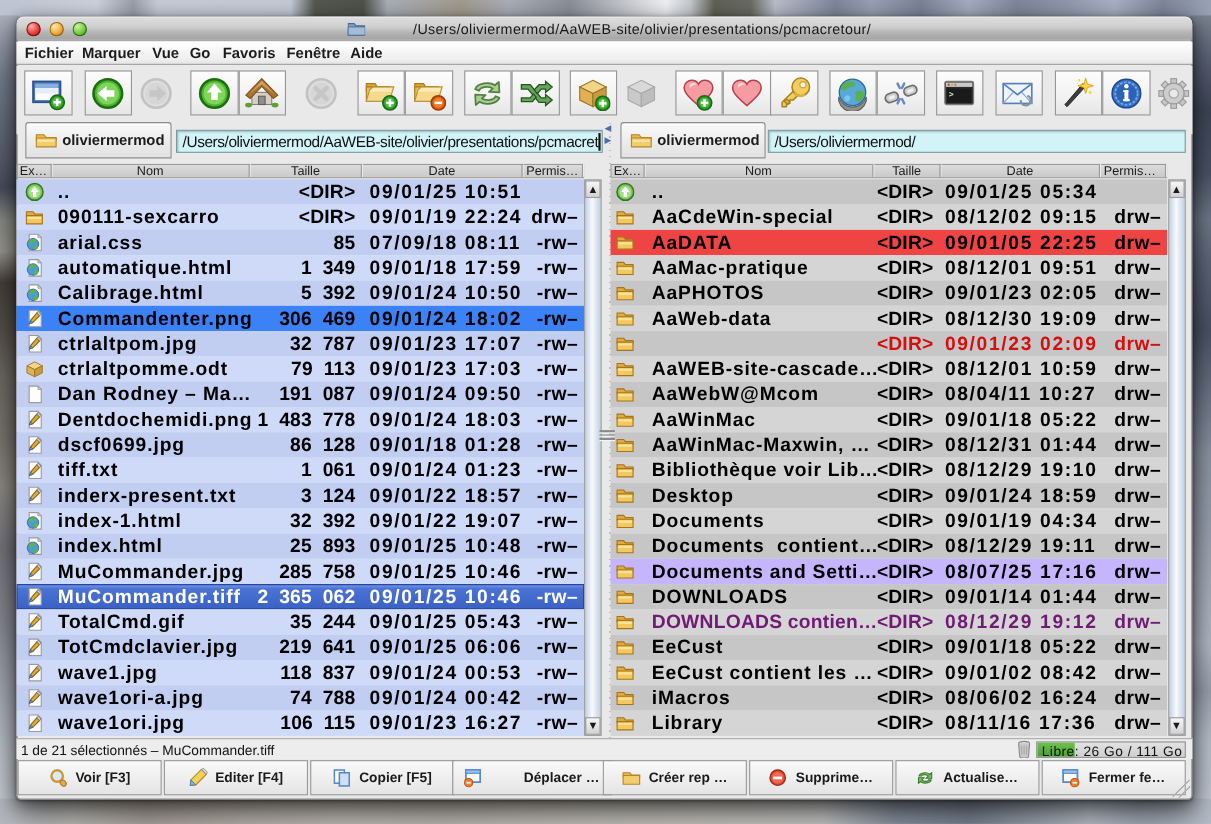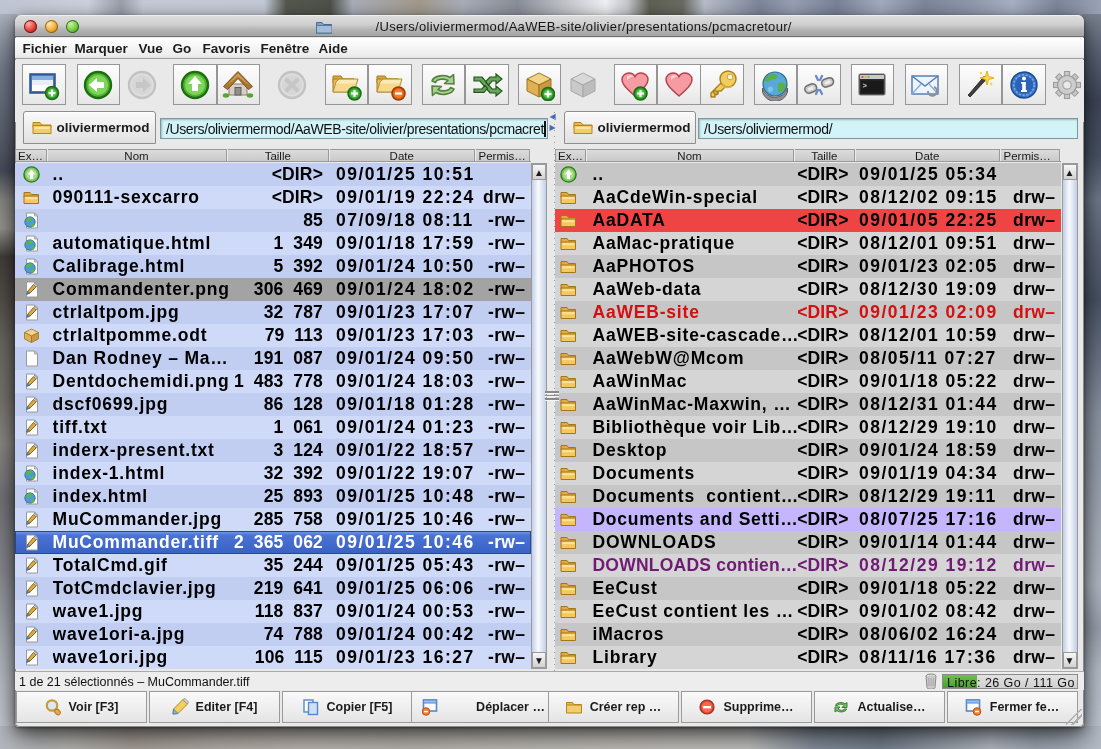--- a/index.html
+++ b/index.html
@@ -362,20 +362,21 @@
 <div class="rpm" style="right:5px;">drw–</div>
 </div>
 <div class="trow" style="left:0.0px;top:194.0px;width:515.5px;height:23.0px;background:#c1cef1;color:#000;">
 <div class="ric" style="left:7.5px;"><svg width="17" height="17" viewBox="0 0 17 17">
           <path d="M3.5 1 h8 l3 3 v12 h-11 z" fill="#fdfdfd" stroke="#9a9a9a" stroke-width="1"></path>
           <path d="M11.5 1 l3 3 h-3 z" fill="#d9d9d9" stroke="#9a9a9a" stroke-width="0.8"></path>
           <circle cx="7" cy="10" r="5.2" fill="#4e9ad8" stroke="#2c6a94" stroke-width="0.8"></circle>
           <path d="M3 7.5 c2-2.5 5-2.8 6.5-1.5 1 1-0.5 2.5-2 2.5 -2 0-2.5 1.5-4 1.5z" fill="#5bb44e"></path>
           <path d="M8.5 11 c1.5-0.8 3 0 3.2 1.2 0.2 1.5-1.2 2.8-2.7 2.6 -1.3-0.2-1.8-3-0.5-3.8z" fill="#5bb44e"></path>
         </svg></div>
+<div class="rnm" style="left:37.5px;width:180px;overflow:hidden;">arial.css</div>
 <div class="rsize" style="right:207.5px;">85</div>
 <div class="rdt" style="left:321.0px;">07/09/18 08:11</div>
 <div class="rpm" style="right:5px;">-rw–</div>
 </div>
 <div class="trow" style="left:0.0px;top:217.0px;width:515.5px;height:23.0px;background:#cfdaf8;color:#000;">
 <div class="ric" style="left:7.5px;"><svg width="17" height="17" viewBox="0 0 17 17">
           <path d="M3.5 1 h8 l3 3 v12 h-11 z" fill="#fdfdfd" stroke="#9a9a9a" stroke-width="1"></path>
           <path d="M11.5 1 l3 3 h-3 z" fill="#d9d9d9" stroke="#9a9a9a" stroke-width="0.8"></path>
           <circle cx="7" cy="10" r="5.2" fill="#4e9ad8" stroke="#2c6a94" stroke-width="0.8"></circle>
           <path d="M3 7.5 c2-2.5 5-2.8 6.5-1.5 1 1-0.5 2.5-2 2.5 -2 0-2.5 1.5-4 1.5z" fill="#5bb44e"></path>
@@ -392,21 +393,21 @@
           <path d="M11.5 1 l3 3 h-3 z" fill="#d9d9d9" stroke="#9a9a9a" stroke-width="0.8"></path>
           <circle cx="7" cy="10" r="5.2" fill="#4e9ad8" stroke="#2c6a94" stroke-width="0.8"></circle>
           <path d="M3 7.5 c2-2.5 5-2.8 6.5-1.5 1 1-0.5 2.5-2 2.5 -2 0-2.5 1.5-4 1.5z" fill="#5bb44e"></path>
           <path d="M8.5 11 c1.5-0.8 3 0 3.2 1.2 0.2 1.5-1.2 2.8-2.7 2.6 -1.3-0.2-1.8-3-0.5-3.8z" fill="#5bb44e"></path>
         </svg></div>
 <div class="rnm" style="left:37.5px;width:180px;overflow:hidden;">Calibrage.html</div>
 <div class="rsize" style="right:207.5px;">5 392</div>
 <div class="rdt" style="left:321.0px;">09/01/24 10:50</div>
 <div class="rpm" style="right:5px;">-rw–</div>
 </div>
-<div class="trow" style="left:0.0px;top:263.0px;width:515.5px;height:23.0px;background:#a3a3a3;color:#000;">
+<div class="trow" style="left:0.0px;top:263.0px;width:515.5px;height:23.0px;background:#3b82f6;color:#000;">
 <div class="ric" style="left:7.5px;"><svg width="17" height="17" viewBox="0 0 17 17">
           <path d="M3.5 1 h8 l3 3 v12 h-11 z" fill="#fdfdfd" stroke="#9a9a9a" stroke-width="1"></path>
           <path d="M11.5 1 l3 3 h-3 z" fill="#d9d9d9" stroke="#9a9a9a" stroke-width="0.8"></path>
           <polygon points="10.5,3.5 13,6 6.8,12.2 3.8,13.2 4.8,10.2" fill="#e0a93c" stroke="#8a6514" stroke-width="1"></polygon>
           <polygon points="3.8,13.2 4.8,10.2 6.8,12.2" fill="#6fa8d8" stroke="#3a6a98" stroke-width="0.8"></polygon>
           <polygon points="10.5,3.5 11.8,2.2 14.3,4.7 13,6" fill="#cfcfcf" stroke="#7a7a7a" stroke-width="0.8"></polygon>
         </svg></div>
 <div class="rnm" style="left:37.5px;width:180px;overflow:hidden;">Commandenter.png</div>
 <div class="rsize" style="right:207.5px;">306 469</div>
 <div class="rdt" style="left:321.0px;">09/01/24 18:02</div>
@@ -685,21 +686,20 @@
 <div class="rsize" style="right:212.5px;">&lt;DIR&gt;</div>
 <div class="rdt" style="left:304.0px;">08/12/30 19:09</div>
 <div class="rpm" style="right:5.5px;">drw–</div>
 </div>
 <div class="trow" style="left:540.0px;top:286.0px;width:506.0px;height:23.0px;background:#c6c6c6;color:#d40f0f;">
 <div class="ric" style="left:4.5px;"><svg width="17" height="17" viewBox="0 0 17 17">
           <path d="M1 3.5 h6 l1.5 2 h7 v2.5 h-14.5 z" fill="#e2a93c" stroke="#a5751a" stroke-width="1"></path>
           <path d="M1 7 h14.5 v7.5 h-14.5 z" fill="#f3c95f" stroke="#a5751a" stroke-width="1"></path>
           <path d="M2.2 8.2 h12.2 v2 h-12.2 z" fill="#fce39c"></path>
         </svg></div>
-<div class="rnm" style="left:37.5px;width:207px;overflow:hidden;">AaWEB-site</div>
 <div class="rsize" style="right:212.5px;">&lt;DIR&gt;</div>
 <div class="rdt" style="left:304.0px;">09/01/23 02:09</div>
 <div class="rpm" style="right:5.5px;">drw–</div>
 </div>
 <div class="trow" style="left:540.0px;top:309.0px;width:506.0px;height:23.0px;background:#d5d5d5;color:#000;">
 <div class="ric" style="left:4.5px;"><svg width="17" height="17" viewBox="0 0 17 17">
           <path d="M1 3.5 h6 l1.5 2 h7 v2.5 h-14.5 z" fill="#e2a93c" stroke="#a5751a" stroke-width="1"></path>
           <path d="M1 7 h14.5 v7.5 h-14.5 z" fill="#f3c95f" stroke="#a5751a" stroke-width="1"></path>
           <path d="M2.2 8.2 h12.2 v2 h-12.2 z" fill="#fce39c"></path>
         </svg></div>
@@ -709,21 +709,21 @@
 <div class="rpm" style="right:5.5px;">drw–</div>
 </div>
 <div class="trow" style="left:540.0px;top:332.0px;width:506.0px;height:23.0px;background:#c6c6c6;color:#000;">
 <div class="ric" style="left:4.5px;"><svg width="17" height="17" viewBox="0 0 17 17">
           <path d="M1 3.5 h6 l1.5 2 h7 v2.5 h-14.5 z" fill="#e2a93c" stroke="#a5751a" stroke-width="1"></path>
           <path d="M1 7 h14.5 v7.5 h-14.5 z" fill="#f3c95f" stroke="#a5751a" stroke-width="1"></path>
           <path d="M2.2 8.2 h12.2 v2 h-12.2 z" fill="#fce39c"></path>
         </svg></div>
 <div class="rnm" style="left:37.5px;width:207px;overflow:hidden;">AaWebW@Mcom</div>
 <div class="rsize" style="right:212.5px;">&lt;DIR&gt;</div>
-<div class="rdt" style="left:304.0px;">08/05/11 07:27</div>
+<div class="rdt" style="left:304.0px;">08/04/11 10:27</div>
 <div class="rpm" style="right:5.5px;">drw–</div>
 </div>
 <div class="trow" style="left:540.0px;top:355.0px;width:506.0px;height:23.0px;background:#d5d5d5;color:#000;">
 <div class="ric" style="left:4.5px;"><svg width="17" height="17" viewBox="0 0 17 17">
           <path d="M1 3.5 h6 l1.5 2 h7 v2.5 h-14.5 z" fill="#e2a93c" stroke="#a5751a" stroke-width="1"></path>
           <path d="M1 7 h14.5 v7.5 h-14.5 z" fill="#f3c95f" stroke="#a5751a" stroke-width="1"></path>
           <path d="M2.2 8.2 h12.2 v2 h-12.2 z" fill="#fce39c"></path>
         </svg></div>
 <div class="rnm" style="left:37.5px;width:207px;overflow:hidden;">AaWinMac</div>
 <div class="rsize" style="right:212.5px;">&lt;DIR&gt;</div>

